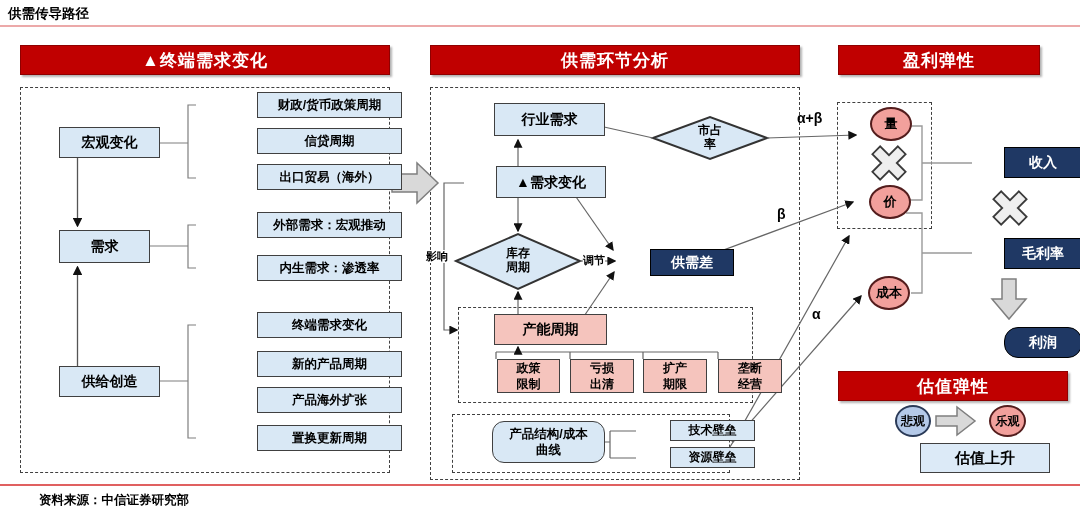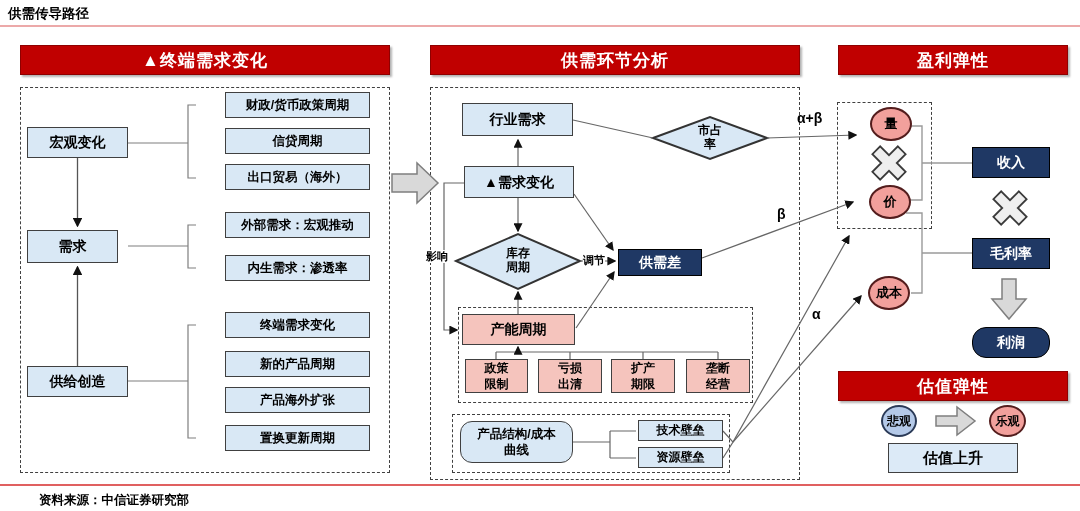--- a/index.html
+++ b/index.html
@@ -14,32 +14,32 @@
   .banner{
     background:#C00000;color:#fff;font-weight:700;font-size:17px;
     display:flex;align-items:center;justify-content:center;
     border:1px solid #8f0000;box-shadow:2px 2px 2px rgba(0,0,0,.3);
     letter-spacing:1px;z-index:3;
   }
   .dashed{border:1.5px dashed #404040;z-index:1;}
   .node{
     background:#D9E8F5;border:1.5px solid #404040;
     display:flex;align-items:center;justify-content:center;text-align:center;
-    font-weight:700;font-size:13px;line-height:1.2;z-index:3;
+    font-weight:700;font-size:13px;line-height:1.2;z-index:3;margin-left:32px;
   }
   .navy{background:#1F3864;color:#fff;border-color:#000;font-size:14px;}
   .pinkbox{background:#F5C4BD;}
   .big{font-size:14px;}
   .sm{font-size:12.5px;}
   .circle{
     border-radius:50%;background:#F2A09C;border:2px solid #531d1d;
     display:flex;align-items:center;justify-content:center;
     font-weight:700;font-size:13px;z-index:3;
   }
-  .bluecircle{background:#B4C9E8;border-color:#2a3a57;font-size:12px;}
+  .bluecircle{background:#B4C9E8;border-color:#2a3a57;font-size:12px;margin-left:14px;}
   .smallcircle{font-size:12px;}
   .diamond-label{
     display:flex;align-items:center;justify-content:center;text-align:center;
     font-weight:700;font-size:12px;line-height:1.15;z-index:3;
   }
   .diamond-label span{display:inline-block;width:30px;}
   .factor span{display:inline-block;width:2.4em;font-size:12px;line-height:1.35;}
   .coststruct span{display:inline-block;width:90px;font-size:12.5px;line-height:1.3;}
   .greek{color:#000000;font-weight:700;font-size:14px;z-index:4;}
   .linelabel{font-size:11px;font-weight:700;background:#fff;z-index:4;line-height:1;padding:1px 0;}
@@ -50,21 +50,21 @@
 </head>
 <body>
 
 <div class="abs title" style="left:8px;top:5px;">供需传导路径</div>
 <div class="abs rule-top" style="left:0;top:25px;"></div>
 <div class="abs rule-bottom" style="left:0;top:484px;"></div>
 <div class="abs source" style="left:8px;top:492px;">资料来源：中信证券研究部</div>
 
 <div class="abs banner" style="left:20px;top:45px;width:370px;height:30px;">▲终端需求变化</div>
 <div class="abs banner" style="left:430px;top:45px;width:370px;height:30px;">供需环节分析</div>
-<div class="abs banner" style="left:838px;top:45px;width:230px;height:30px;">盈利弹性</div>
+<div class="abs banner" style="left:838px;top:45px;width:202px;height:30px;">盈利弹性</div>
 <div class="abs banner" style="left:838px;top:371px;width:230px;height:30px;">估值弹性</div>
 
 <div class="abs dashed" style="left:20px;top:87px;width:370px;height:386px;"></div>
 <div class="abs dashed" style="left:430px;top:87px;width:370px;height:393px;"></div>
 <div class="abs dashed" style="left:458px;top:307px;width:295px;height:96px;"></div>
 <div class="abs dashed" style="left:452px;top:414px;width:278px;height:59px;"></div>
 <div class="abs dashed" style="left:837px;top:102px;width:95px;height:127px;"></div>
 
 <svg class="layer" width="1080" height="511">
   <defs>

